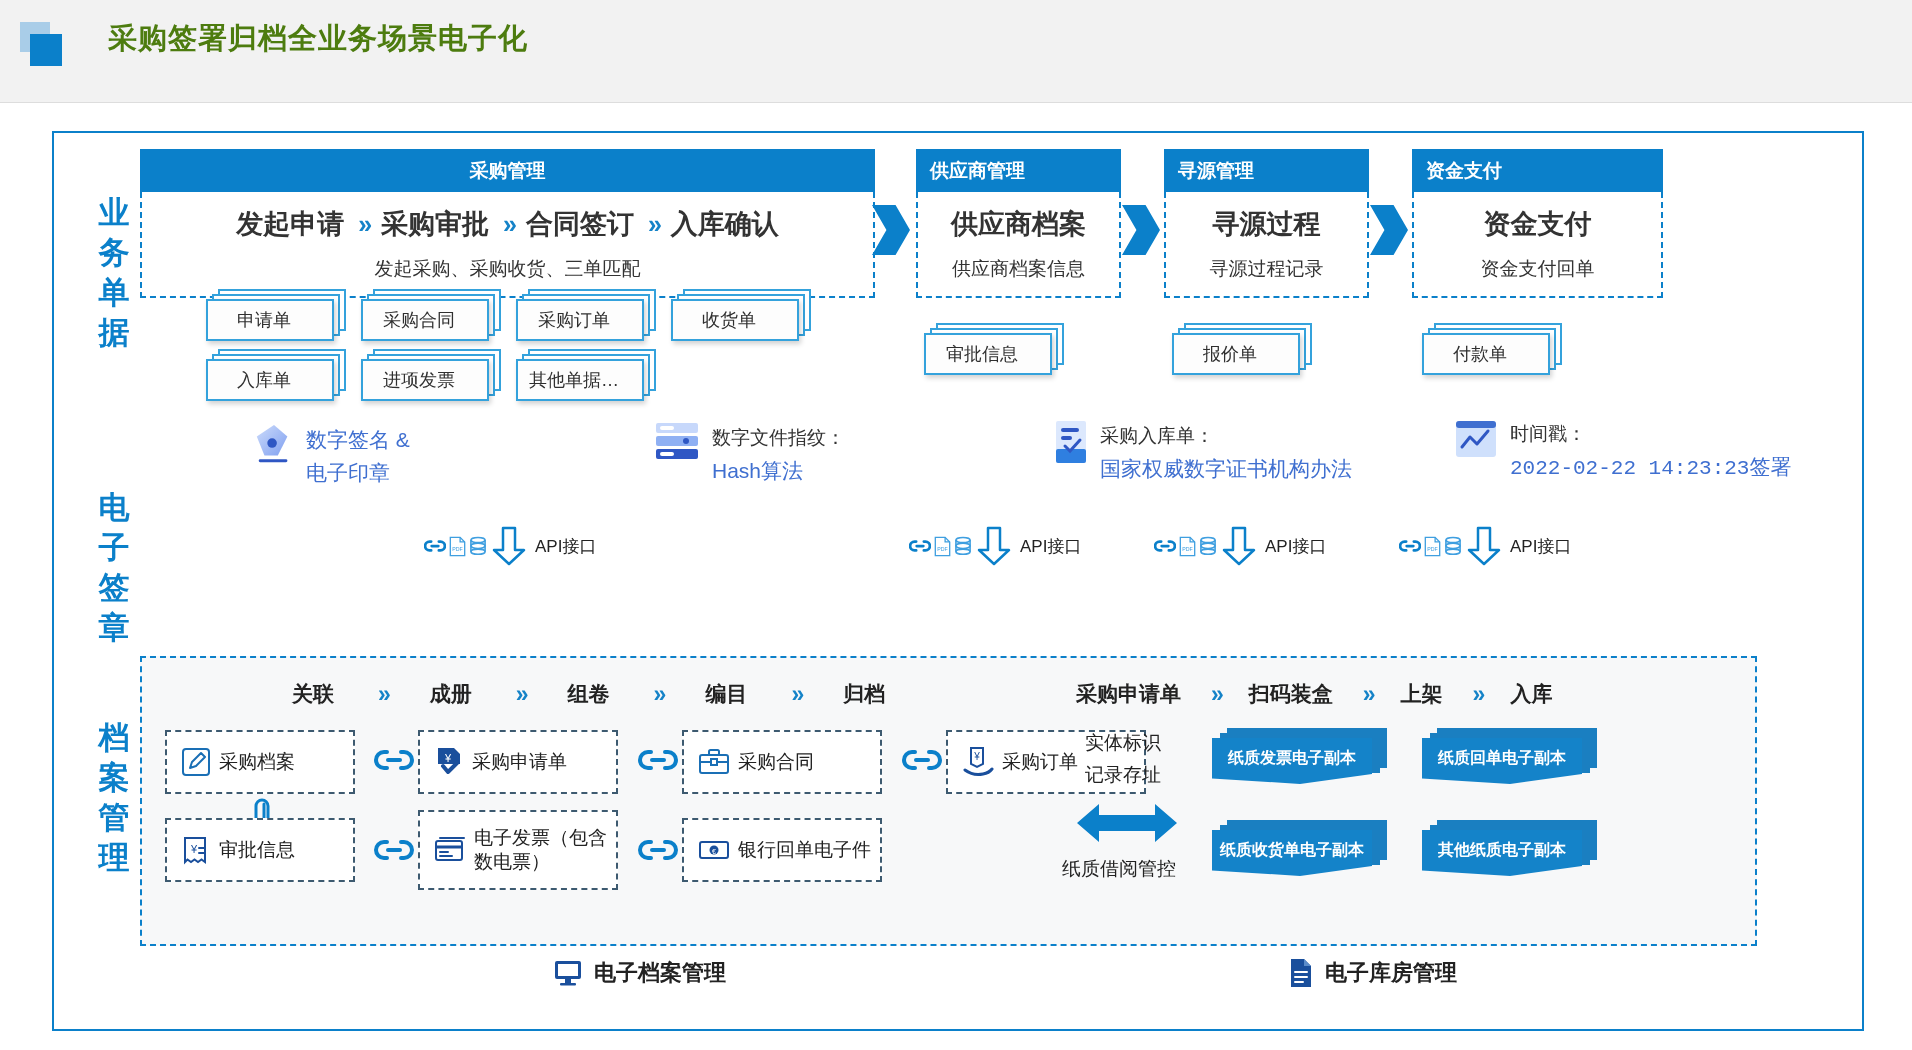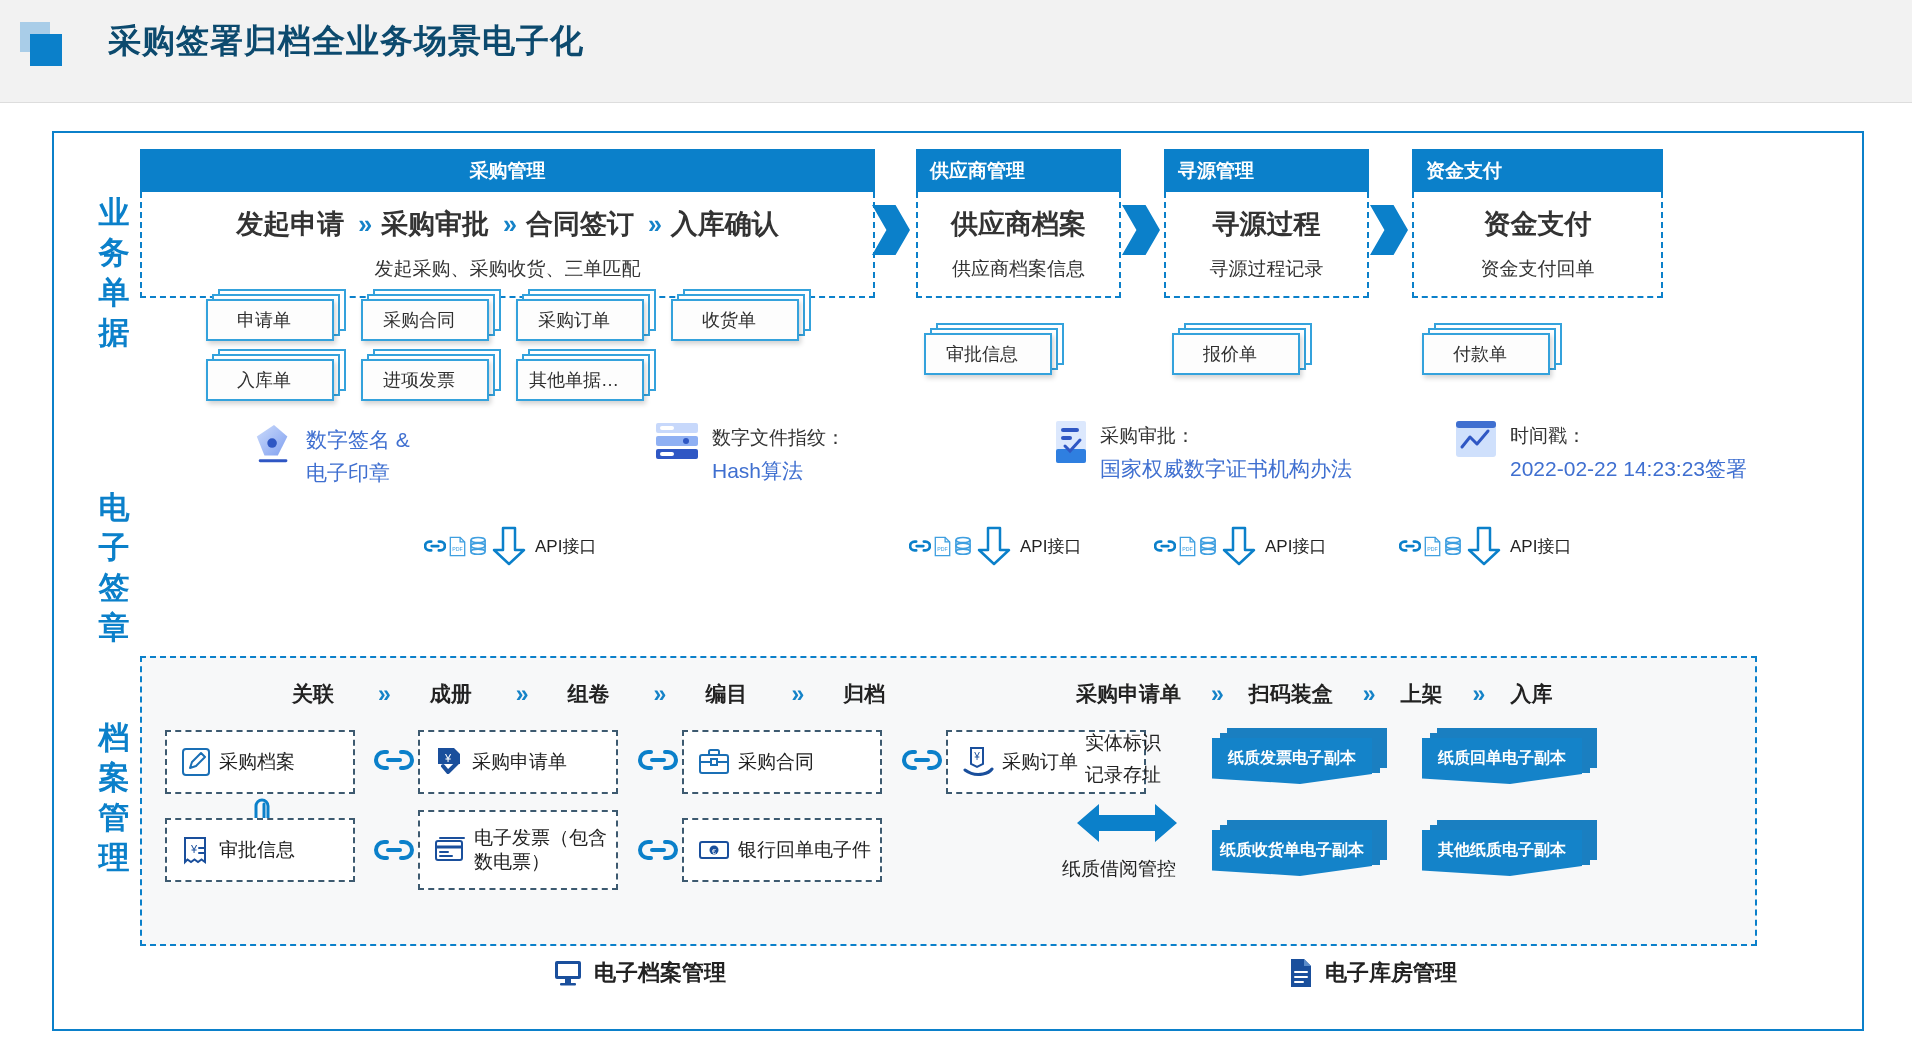--- a/index.html
+++ b/index.html
@@ -15,21 +15,21 @@
   #header {
     position: absolute; left: 0; top: 0; width: 1912px; height: 103px;
     background: #f2f2f2;
     border-bottom: 1px solid #dddddd;
   }
   #logo-mark { position: absolute; left: 20px; top: 22px; width: 44px; height: 44px; }
   #logo-mark .sq-back { position: absolute; left: 0; top: 0; width: 30px; height: 30px; background: #a9cde8; }
   #logo-mark .sq-front { position: absolute; left: 10px; top: 12px; width: 32px; height: 32px; background: #0b80ca; }
   #page-title {
     position: absolute; left: 108px; top: 19px;
-    font-size: 33px; color: #0c4a6e; font-weight: bold; letter-spacing: 1px;
+    font-size: 29px; color: #4d7c0f; font-weight: bold; letter-spacing: 1px;
   }
 
   
   #frame {
     position: absolute; left: 52px; top: 131px; width: 1812px; height: 900px;
     border: 2px solid #0b80ca; background: #fff;
   }
 
   
   .band-label {
@@ -313,26 +313,26 @@
 
   <div class="esign-item" style="left:1000px; top:286px;">
     <svg class="ic-cert" viewBox="0 0 34 46">
       <rect x="2" y="2" width="30" height="42" rx="2" fill="#dce8fd"></rect>
       <rect x="2" y="30" width="30" height="14" rx="2" fill="#2f7fe0"></rect>
       <rect x="7" y="9" width="18" height="4" rx="2" fill="#2f57c4"></rect>
       <rect x="7" y="17" width="11" height="4" rx="2" fill="#2f57c4"></rect>
       <path d="M11 27 l5 5 l10 -11" stroke="#2f57c4" stroke-width="3" fill="none" stroke-linecap="round"></path>
     </svg>
     <div class="esign-texts">
-      <div class="esign-t1">采购审批：</div>
+      <div class="esign-t1">采购入库单：</div>
       <div class="esign-t2">国家权威数字证书机构办法</div>
     </div>
   </div>
 
-  <div class="esign-item" style="left:1400px; top:286px;">
+  <div class="esign-item" style="left:1400px; top:286px;font-family:Liberation Mono, monospace;">
     <svg class="ic-time" viewBox="0 0 44 40">
       <rect x="2" y="2" width="40" height="36" rx="3" fill="#cfe0fc"></rect>
       <rect x="2" y="2" width="40" height="7" rx="3" fill="#3f6fd0"></rect>
       <path d="M8 28 l8 -10 l7 7 l11 -13" stroke="#2f57c4" stroke-width="3" fill="none" stroke-linecap="round" stroke-linejoin="round"></path>
     </svg>
     <div class="esign-texts">
       <div class="esign-t1">时间戳：</div>
       <div class="esign-t2">2022-02-22 14:23:23签署</div>
     </div>
   </div>

